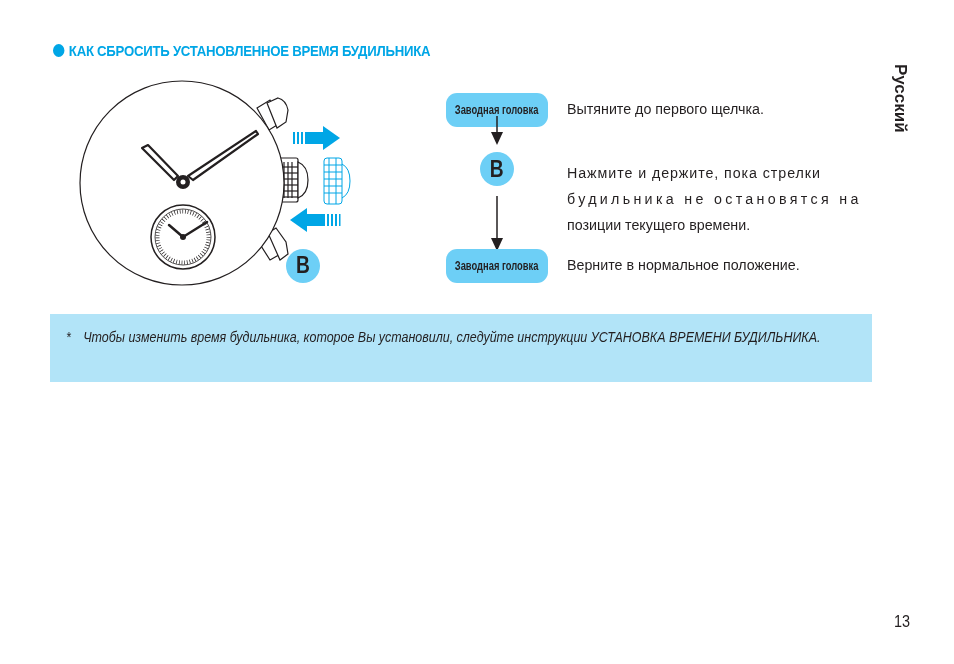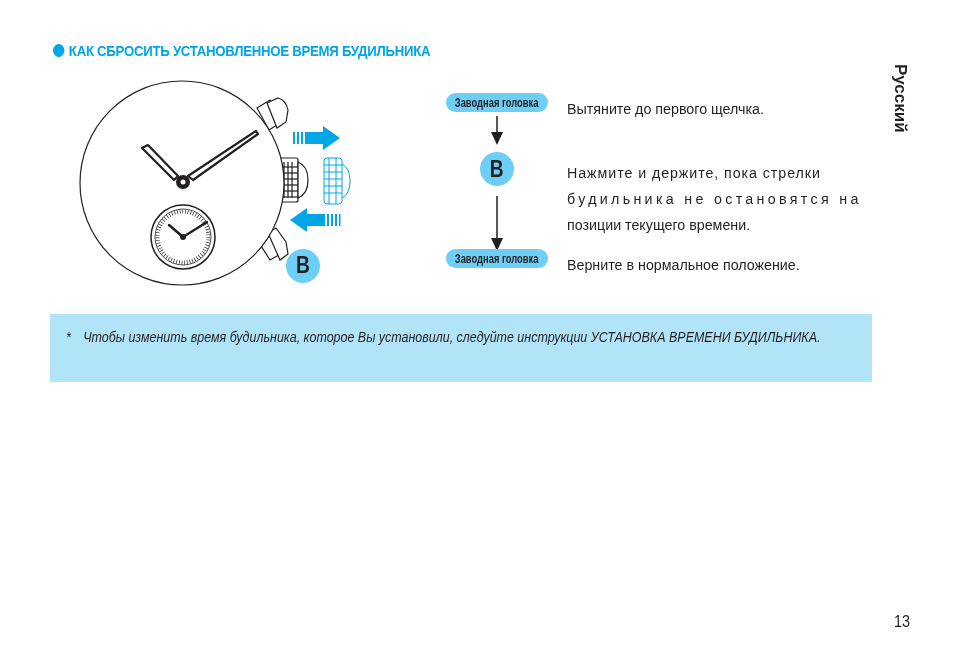--- a/index.html
+++ b/index.html
@@ -7,21 +7,21 @@
          font-family:"Liberation Sans", sans-serif; color:#231f20; }
   .title { position:absolute; left:53px; top:42px; display:flex; align-items:center;
            font-family:"Liberation Sans", sans-serif; font-weight:bold; font-size:15px;
            color:#00a6e6; letter-spacing:-0.3px; transform:scaleX(0.88); transform-origin:left center; white-space:nowrap; }
   .title .dot { width:13px; height:13px; border-radius:50%; background:#00a6e6; margin-right:5px; display:inline-block; }
   .lang { position:absolute; left:886px; top:64px; width:26px; height:90px; }
   .lang span { position:absolute; left:0; top:0; transform-origin:left top; transform:translate(24px,0) rotate(90deg);
                font-weight:bold; font-size:17px; white-space:nowrap; color:#231f20; }
   .diagram { position:absolute; left:70px; top:70px; width:300px; height:240px; }
   .flow { position:absolute; left:446px; top:88px; width:110px; height:190px; }
-  .pill { position:absolute; left:0; width:102px; height:19px; border-radius:11px; background:#6dcff6;
+  .pill { position:absolute; left:0; width:102px; height:34px; border-radius:11px; background:#6dcff6;
           display:flex; align-items:center; justify-content:center; }
   .pill span { font-weight:bold; font-size:12px; color:#231f20; transform:scaleX(0.78); white-space:nowrap; }
   .bcirc { position:absolute; width:34px; height:34px; border-radius:50%; background:#6dcff6;
            display:flex; align-items:center; justify-content:center; }
   .bcirc span { font-weight:bold; font-size:24px; color:#231f20; transform:scaleX(0.8); }
   .step { position:absolute; left:567px; font-size:15.5px; color:#231f20; transform:scaleX(0.92); transform-origin:left top; white-space:nowrap; }
   .step2 { position:absolute; left:567px; top:160px; width:330px; font-size:15.5px; line-height:26px; color:#231f20;
            transform:scaleX(0.92); transform-origin:left top; }
   .step2 .l { display:flex; justify-content:space-between; white-space:nowrap; }
   .note { position:absolute; left:50px; top:314px; width:822px; height:68px; background:#b2e4f8; }

